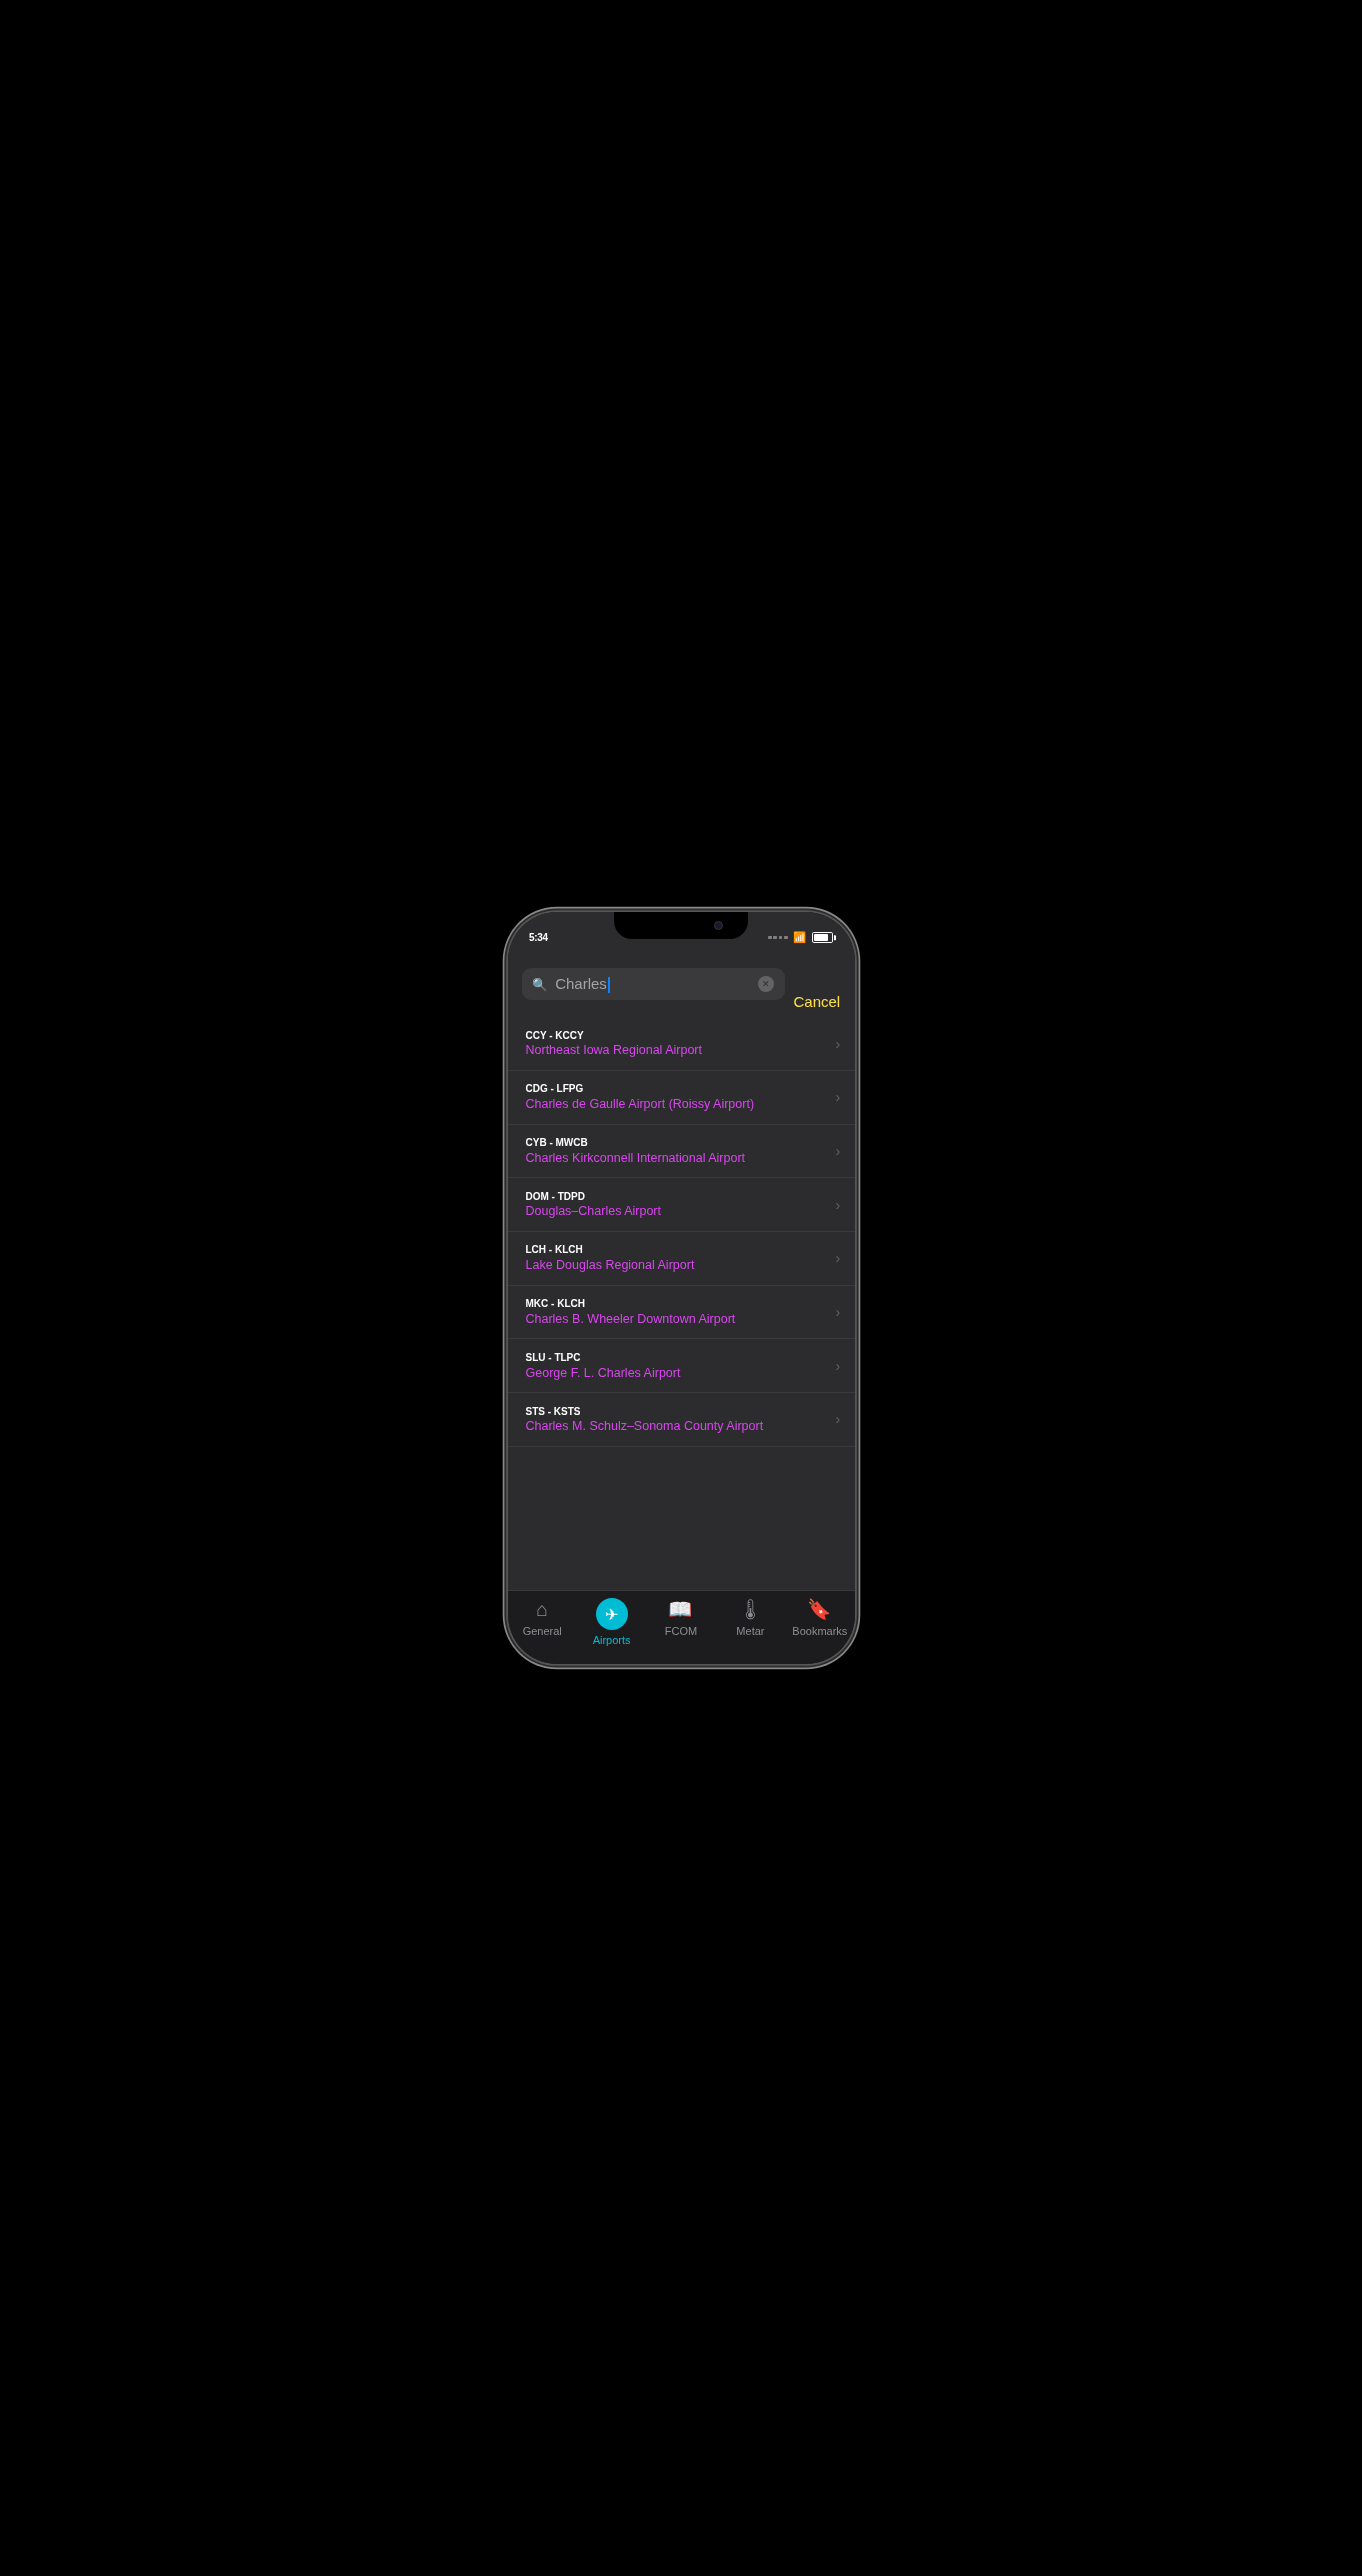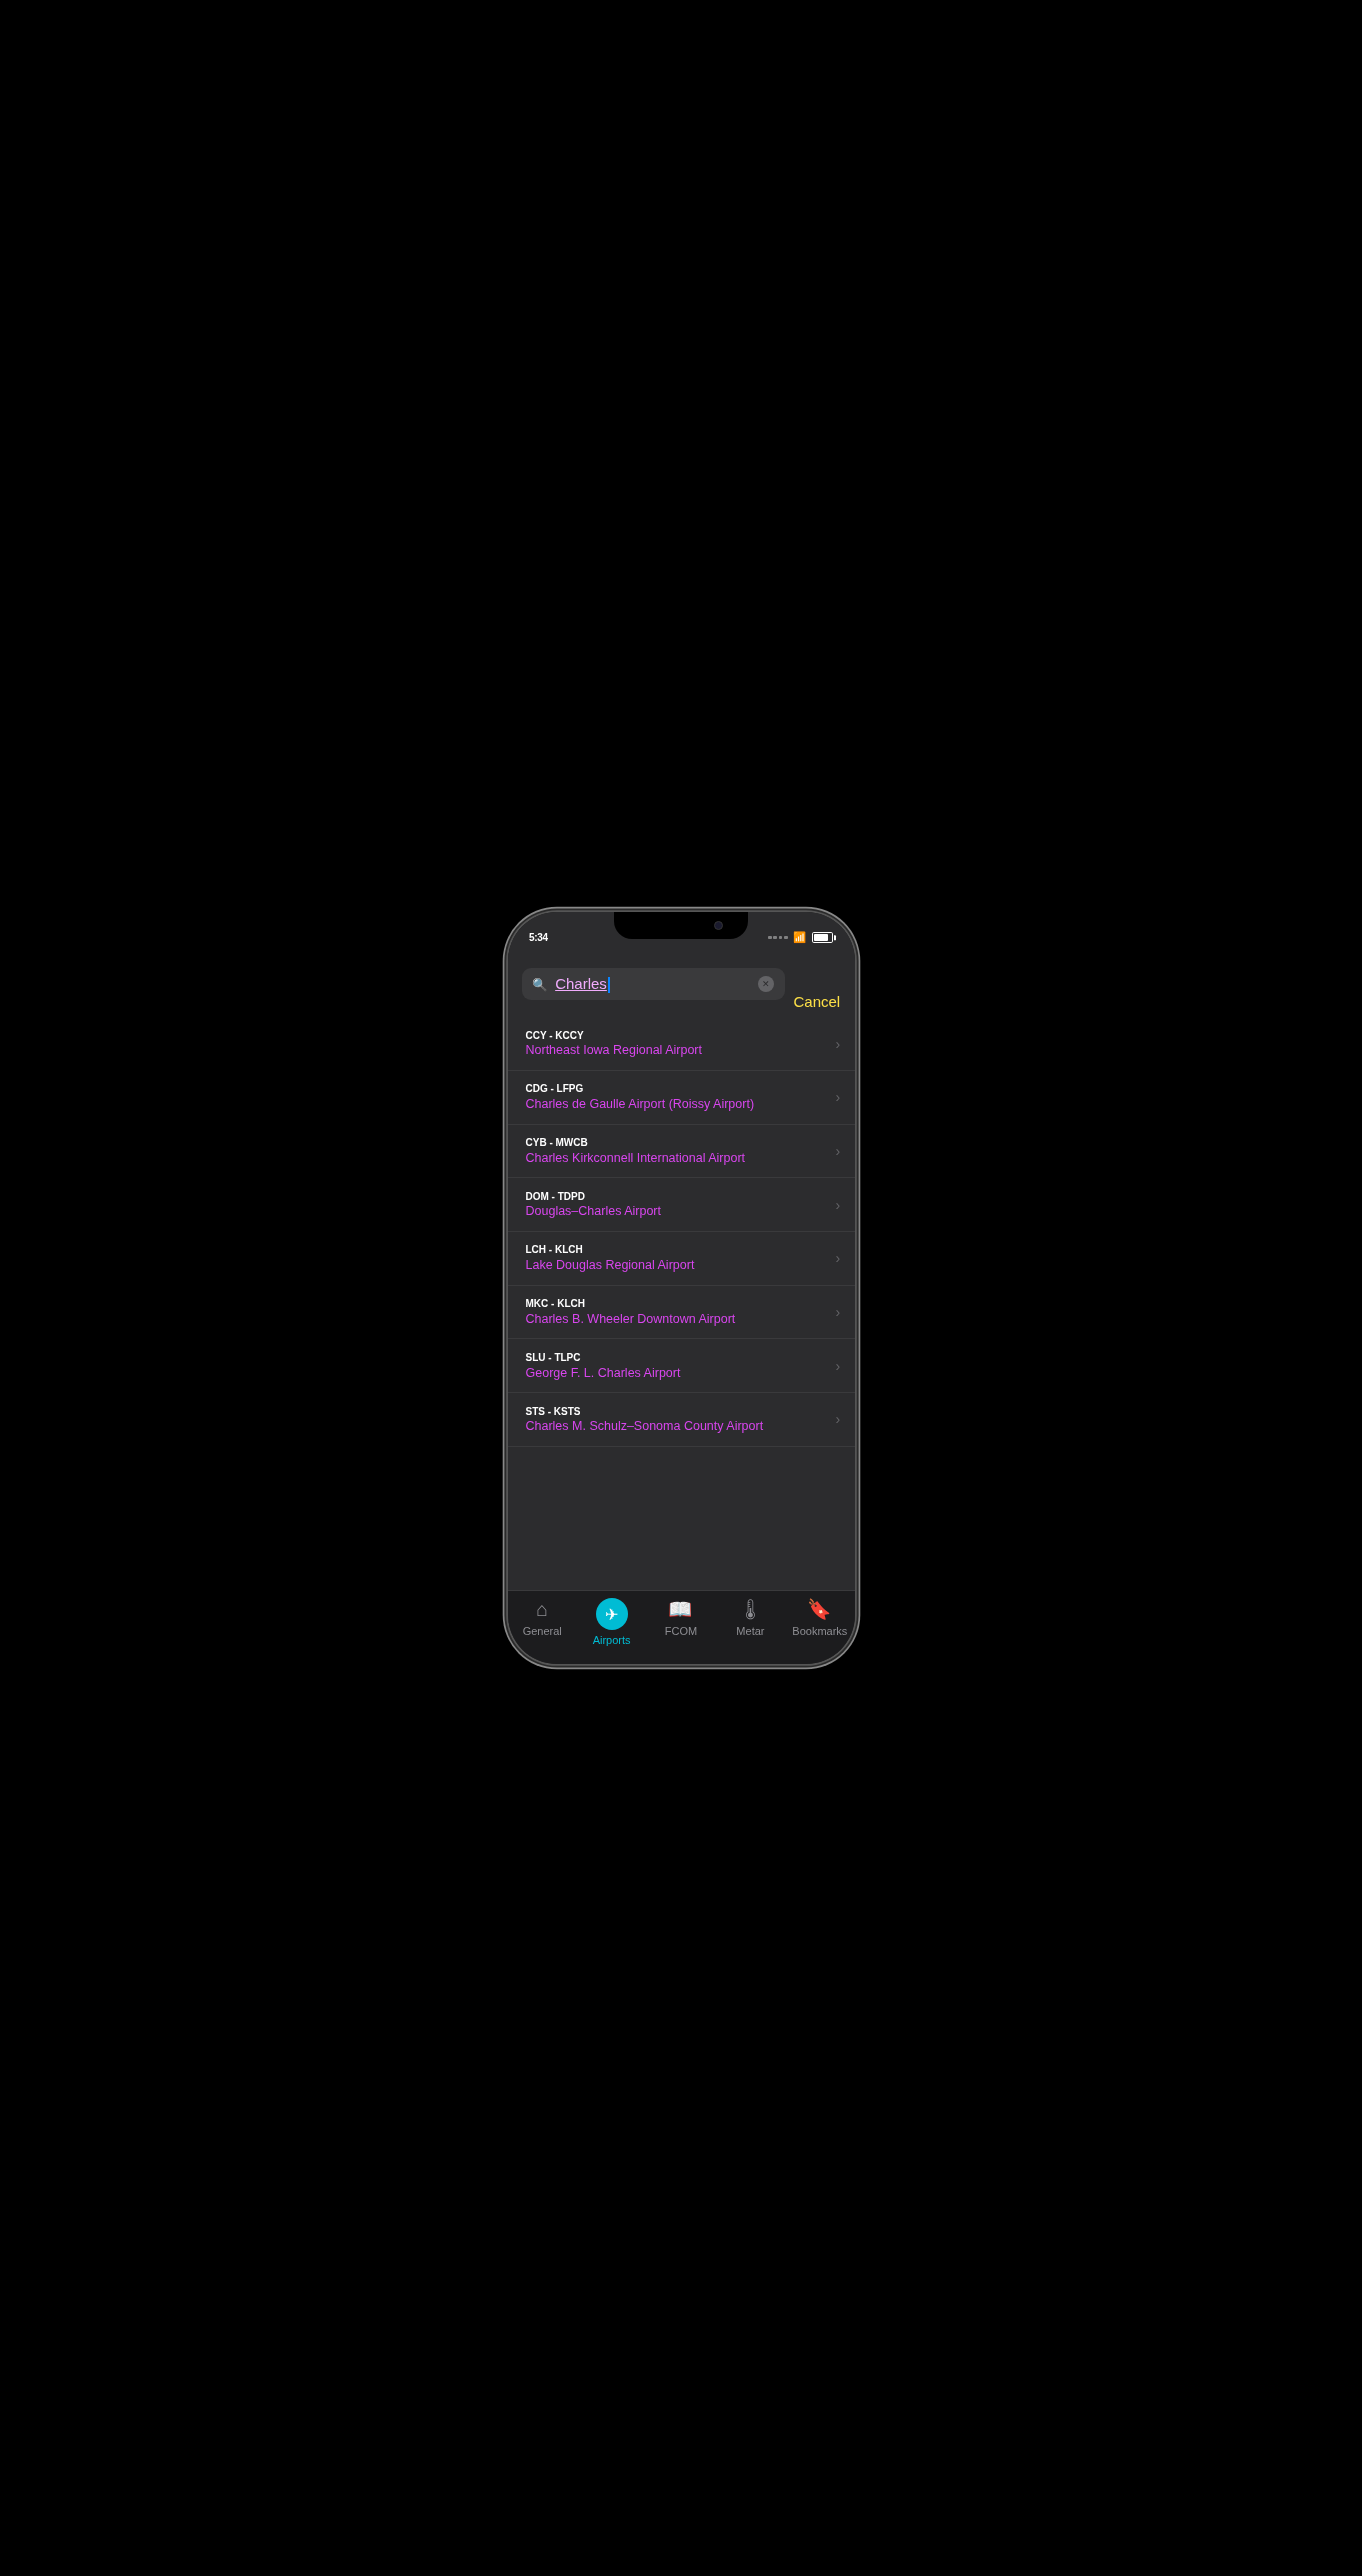--- a/index.html
+++ b/index.html
@@ -139,24 +139,23 @@
       padding: 7.1px 10.7px;
       display: flex;
       align-items: center;
       gap: 7.1px;
     }
     .search-icon {
       color: #8e8e93;
       font-size: 12.5px;
     }
     .search-input-text {
-      color: #f0abfc;
+      color: #a3a3a3;
       font-size: 15px;
       flex: 1;
-      text-decoration: underline;
     }
     .cursor {
       display: inline-block;
       width: 1.8px;
       height: 16px;
       background: #0a84ff;
       vertical-align: middle;
       margin-left: 0.9px;
       animation: blink 1s infinite;
     }

